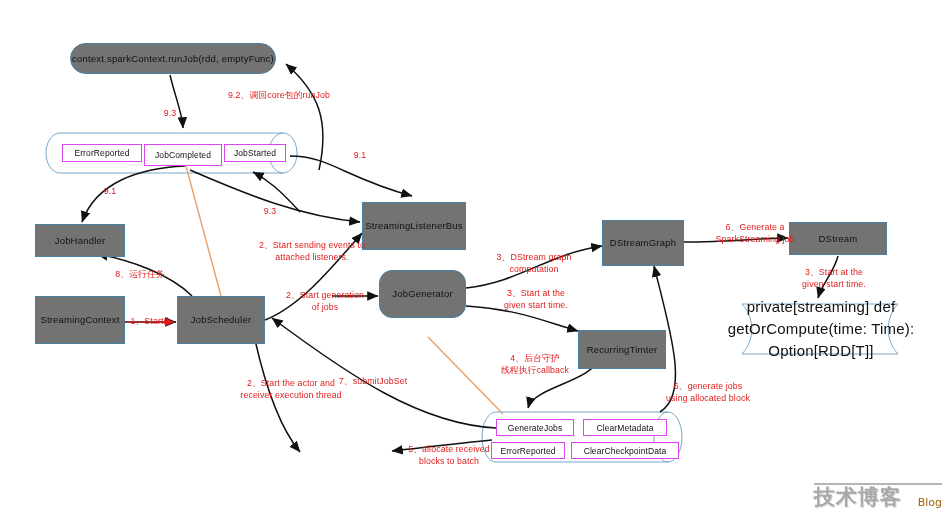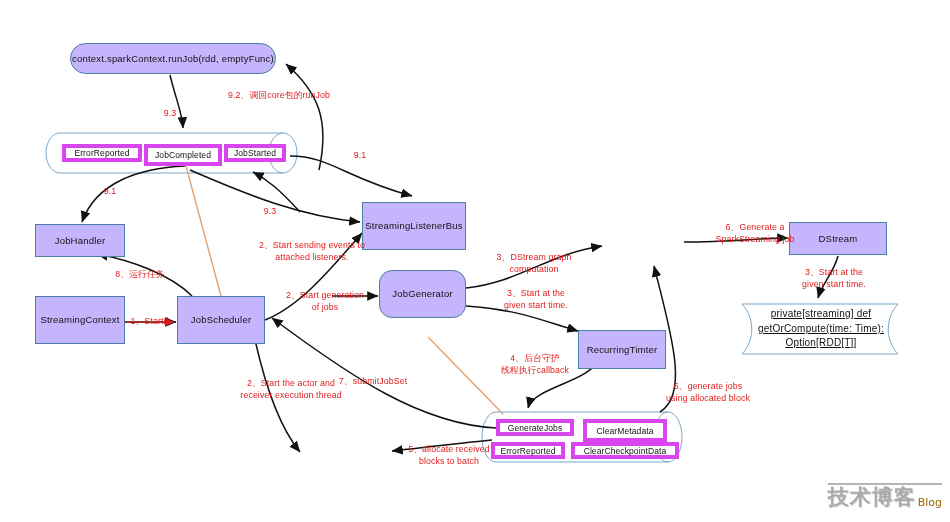--- a/index.html
+++ b/index.html
@@ -1,39 +1,39 @@
 <!DOCTYPE html>
 <html><head>
 <meta charset="utf-8">
 <style>
   html,body{margin:0;padding:0;background:#ffffff;}
   #stage{position:relative;width:950px;height:522px;background:#fff;overflow:hidden;
          font-family:"Liberation Sans","DejaVu Sans",sans-serif;}
   svg.layer{position:absolute;left:0;top:0;width:950px;height:522px;}
   svg.edges{pointer-events:none;}
 
-  .node{position:absolute;box-sizing:border-box;border:1px solid #4a7fa5;background:#c4b5fd;
+  .node{position:absolute;box-sizing:border-box;border:1px solid #4a7fa5;background:#737373;
         display:flex;align-items:center;justify-content:center;text-align:center;
         font-size:9.5px;color:#111;letter-spacing:.2px;line-height:1.25;}
   .node.rounded{border-radius:18px;}
-  .node.code{font-size:10px;line-height:1.45;border:none;background:transparent;text-decoration:underline;}
-
-  .cyl-label{position:absolute;box-sizing:border-box;border:4px solid #d946ef;background:#fff;
+  .node.code{font-size:15px;line-height:1.45;border:none;background:transparent;}
+
+  .cyl-label{position:absolute;box-sizing:border-box;border:1px solid #d946ef;background:#fff;
              display:flex;align-items:center;justify-content:center;text-align:center;
              font-size:8.5px;color:#111;letter-spacing:.1px;}
 
   .lbl{position:absolute;color:#e01b1b;font-size:8.8px;line-height:1.35;text-align:center;
        white-space:pre;letter-spacing:.1px;}
 
   .wm{position:absolute;right:8px;bottom:14px;text-align:center;user-select:none;}
   .wm-main{font-family:"DejaVu Sans",sans-serif;font-weight:bold;font-size:31px;
            color:#a9a9a9;letter-spacing:-1px;line-height:1;
            text-shadow:1px 1px 0 #d8d8d8;}
   .wm-rule{height:2px;background:#b5b5b5;margin:2px 0 2px 0;}
-  .wm-sub{display:flex;align-items:flex-end;justify-content:center;gap:2px;}
+  .wm-sub{display:flex;align-items:flex-end;justify-content:center;gap:16px;}
   .wm-cn{font-family:"DejaVu Sans",sans-serif;font-weight:bold;font-size:21px;color:#a9a9a9;
          letter-spacing:1px;line-height:1;text-shadow:1px 1px 0 #d8d8d8;}
   .wm-blog{font-family:"DejaVu Sans",sans-serif;font-weight:normal;font-size:11px;color:#a16207;line-height:1;}
 </style>
 </head>
 <body>
 
 <div id="stage">
 
   <svg class="layer shapes" viewBox="0 0 950 522">
@@ -125,32 +125,33 @@
   <div class="node" style="left:35px;top:224px;width:90px;height:33px;">JobHandler</div>
 
   <div class="node" style="left:35px;top:296px;width:90px;height:48px;">StreamingContext</div>
 
   <div class="node" style="left:177px;top:296px;width:88px;height:48px;">JobScheduler</div>
 
   <div class="node" style="left:362px;top:202px;width:104px;height:48px;">StreamingListenerBus</div>
 
   <div class="node" style="left:379px;top:270px;width:87px;height:48px;border-radius:13px;">JobGenerator</div>
 
+  <div class="node" style="left:602px;top:220px;width:82px;height:46px;">DStreamGraph</div>
 
   <div class="node" style="left:578px;top:318px;width:88px;height:39px;margin-top:12px;">RecurringTimter</div>
 
   <div class="node" style="left:789px;top:222px;width:98px;height:33px;">DStream</div>
 
   <div class="node code" style="left:748px;top:304px;width:146px;height:50px;white-space:pre;">private[streaming] def
 getOrCompute(time: Time):
 Option[RDD[T]]</div>
 
 
   <div class="cyl-label" style="left:496px;top:419px;width:78px;height:17px;">GenerateJobs</div>
-  <div class="cyl-label" style="left:583px;top:419px;width:84px;height:23px;">ClearMetadata</div>
+  <div class="cyl-label" style="left:583px;top:419px;width:84px;height:17px;">ClearMetadata</div>
   <div class="cyl-label" style="left:491px;top:442px;width:74px;height:17px;">ErrorReported</div>
   <div class="cyl-label" style="left:571px;top:442px;width:108px;height:17px;">ClearCheckpointData</div>
 
   <div class="lbl" style="left:228px;top:90px;width:140px;text-align:left;">9.2、调回core包的runJob</div>
 
   <div class="lbl" style="left:158px;top:108px;width:24px;">9.3</div>
 
   <div class="lbl" style="left:348px;top:150px;width:24px;">9.1</div>
 
   <div class="lbl" style="left:98px;top:186px;width:24px;">9.1</div>

